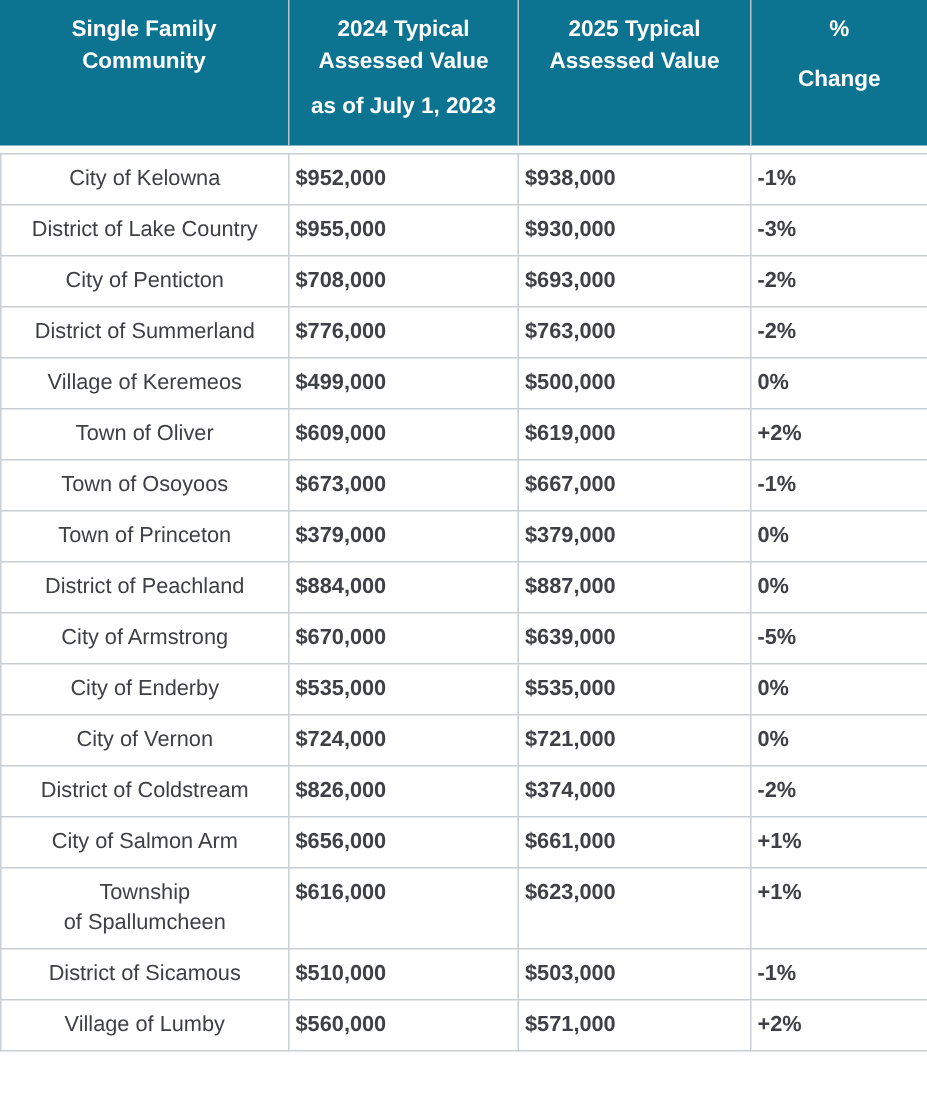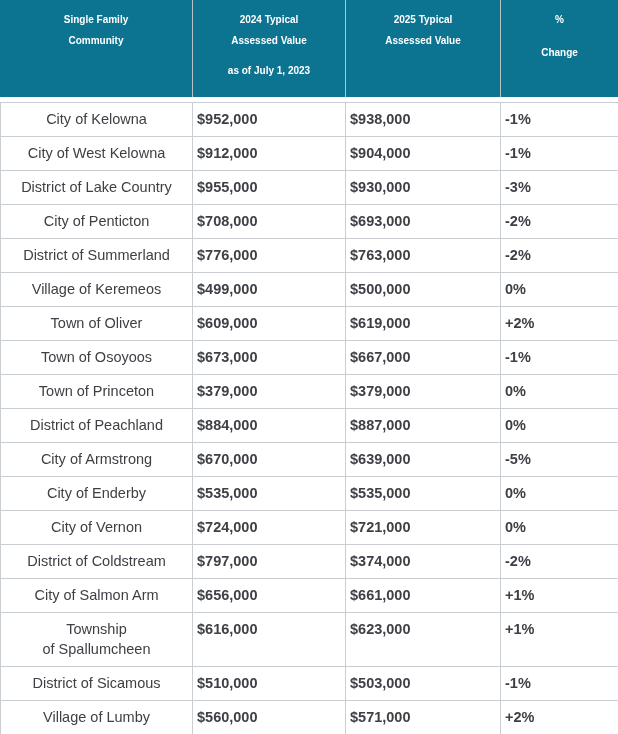--- a/index.html
+++ b/index.html
@@ -24,21 +24,21 @@
     box-sizing: border-box;
   }
   .hcell {
     display: flex;
     flex-direction: column;
     align-items: center;
     justify-content: flex-start;
     padding-top: 9px;
     color: #ffffff;
     font-weight: bold;
-    font-size: 10px;
+    font-size: 15px;
     line-height: 21px;
     box-sizing: border-box;
   }
   .hcell + .hcell {
     border-left: 1px solid #b9c3c7;
   }
   .hsub { margin-top: 9px; }
   .hsub-pct { margin-top: 12px; }
   
   table.data {
@@ -100,26 +100,20 @@
         <col style="width:118px">
     </colgroup>
     <tbody>
       <tr>
         <td class="c-name">City of Kelowna</td>
         <td class="c-val">$952,000</td>
         <td class="c-val">$938,000</td>
         <td class="c-pct">-1%</td>
       </tr>
       <tr>
-        <td class="c-name">City of West Kelowna</td>
-        <td class="c-val">$912,000</td>
-        <td class="c-val">$904,000</td>
-        <td class="c-pct">-1%</td>
-      </tr>
-      <tr>
         <td class="c-name">District of Lake Country</td>
         <td class="c-val">$955,000</td>
         <td class="c-val">$930,000</td>
         <td class="c-pct">-3%</td>
       </tr>
       <tr>
         <td class="c-name">City of Penticton</td>
         <td class="c-val">$708,000</td>
         <td class="c-val">$693,000</td>
         <td class="c-pct">-2%</td>
@@ -173,21 +167,21 @@
         <td class="c-pct">0%</td>
       </tr>
       <tr>
         <td class="c-name">City of Vernon</td>
         <td class="c-val">$724,000</td>
         <td class="c-val">$721,000</td>
         <td class="c-pct">0%</td>
       </tr>
       <tr>
         <td class="c-name">District of Coldstream</td>
-        <td class="c-val">$797,000</td>
+        <td class="c-val">$826,000</td>
         <td class="c-val">$374,000</td>
         <td class="c-pct">-2%</td>
       </tr>
       <tr>
         <td class="c-name">City of Salmon Arm</td>
         <td class="c-val">$656,000</td>
         <td class="c-val">$661,000</td>
         <td class="c-pct">+1%</td>
       </tr>
       <tr>

